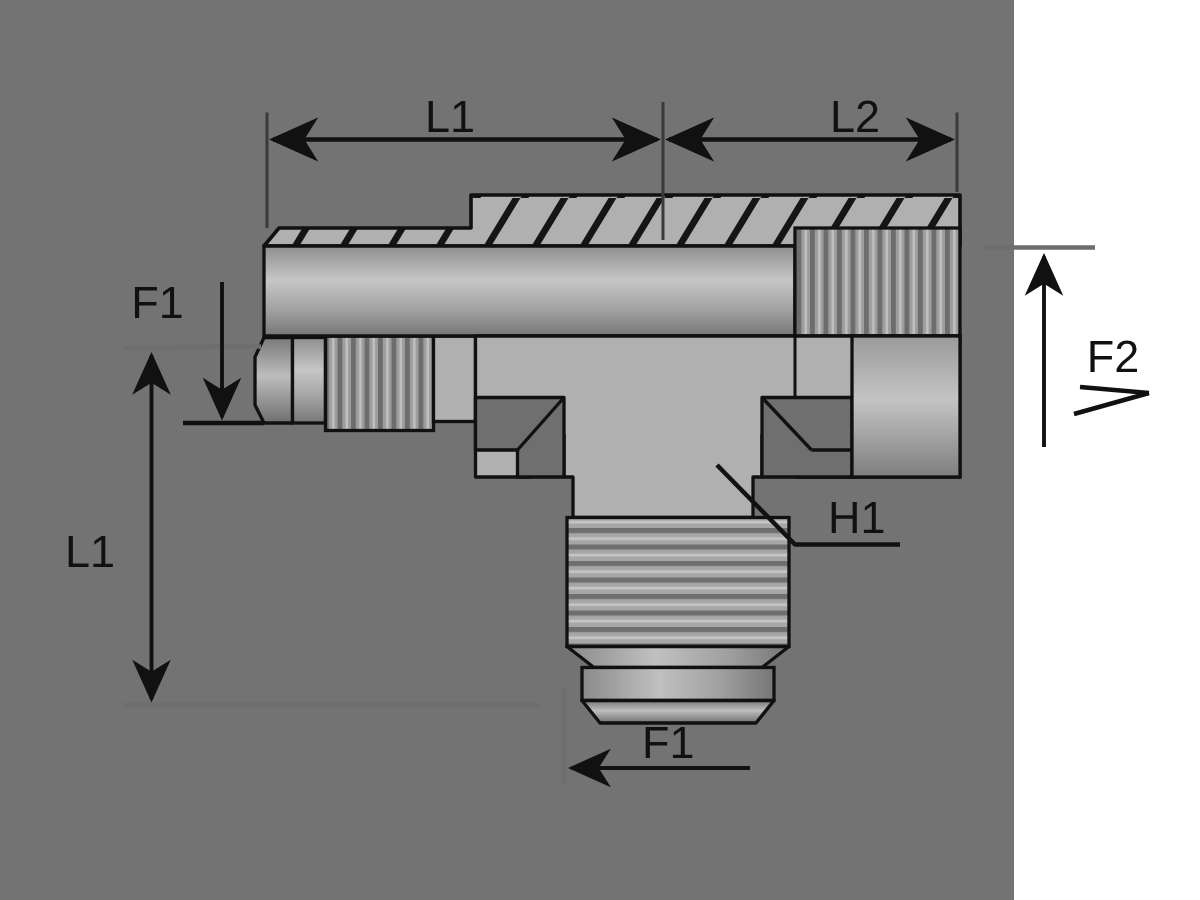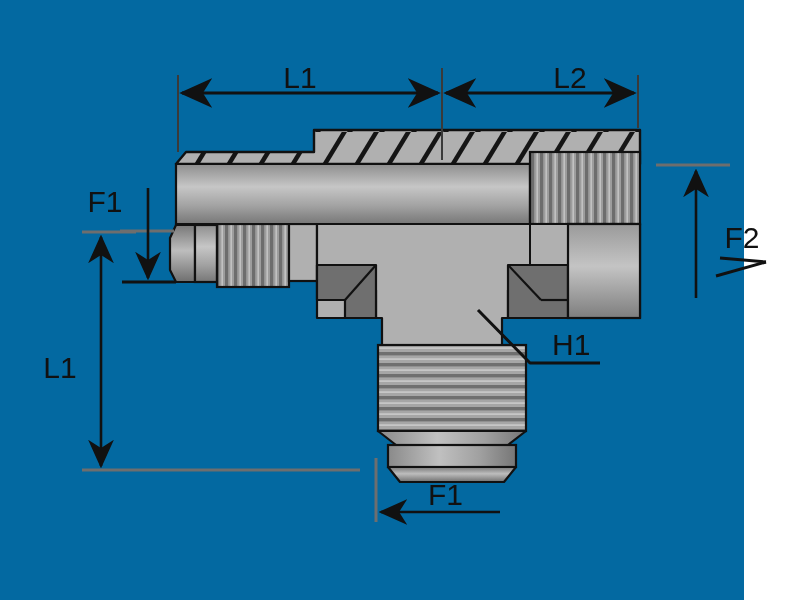--- a/index.html
+++ b/index.html
@@ -1,19 +1,19 @@
 <!DOCTYPE html>
 <html><head>
 <meta charset="utf-8">
 <title>Tee Fitting Technical Drawing</title>
 <style>
   html,body{margin:0;padding:0;background:#ffffff;}
   body{width:800px;height:600px;overflow:hidden;
        font-family:"Liberation Sans","DejaVu Sans",sans-serif;}
-  #stage{position:relative;width:744px;height:600px;background:#0369a1;}
+  #stage{position:relative;width:676px;height:600px;background:#737373;}
   svg#drawing{position:absolute;left:0;top:0;width:800px;height:600px;display:block;}
   text.dim-label{font-family:"Liberation Sans","DejaVu Sans",sans-serif;
                  font-size:30px;fill:#111111;font-weight:400;}
 </style>
 </head>
 <body>
 
 <div id="stage">
 
 <svg id="drawing" viewBox="0 0 800 600">

